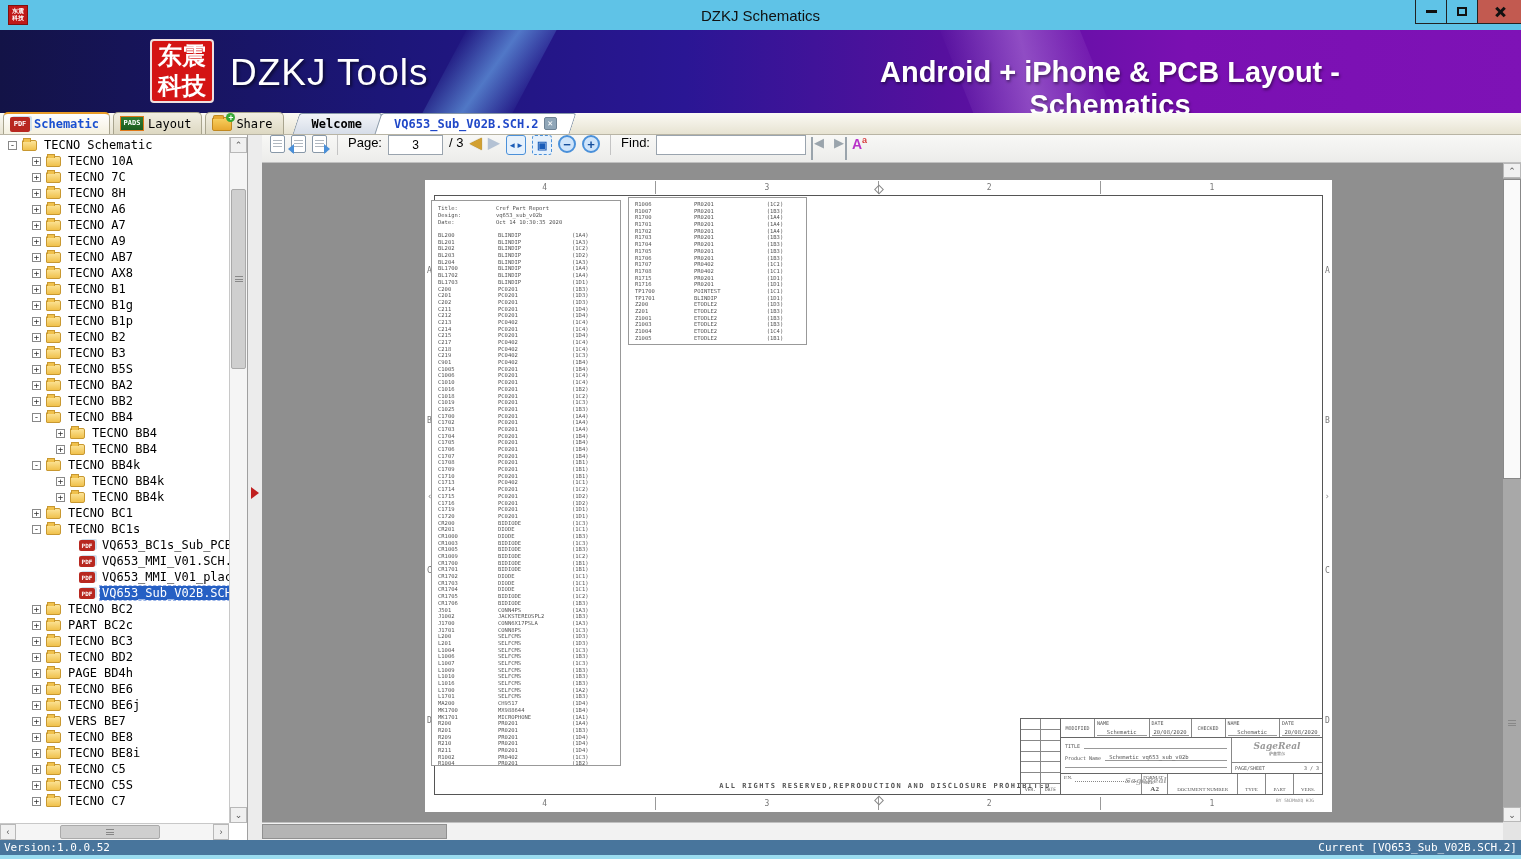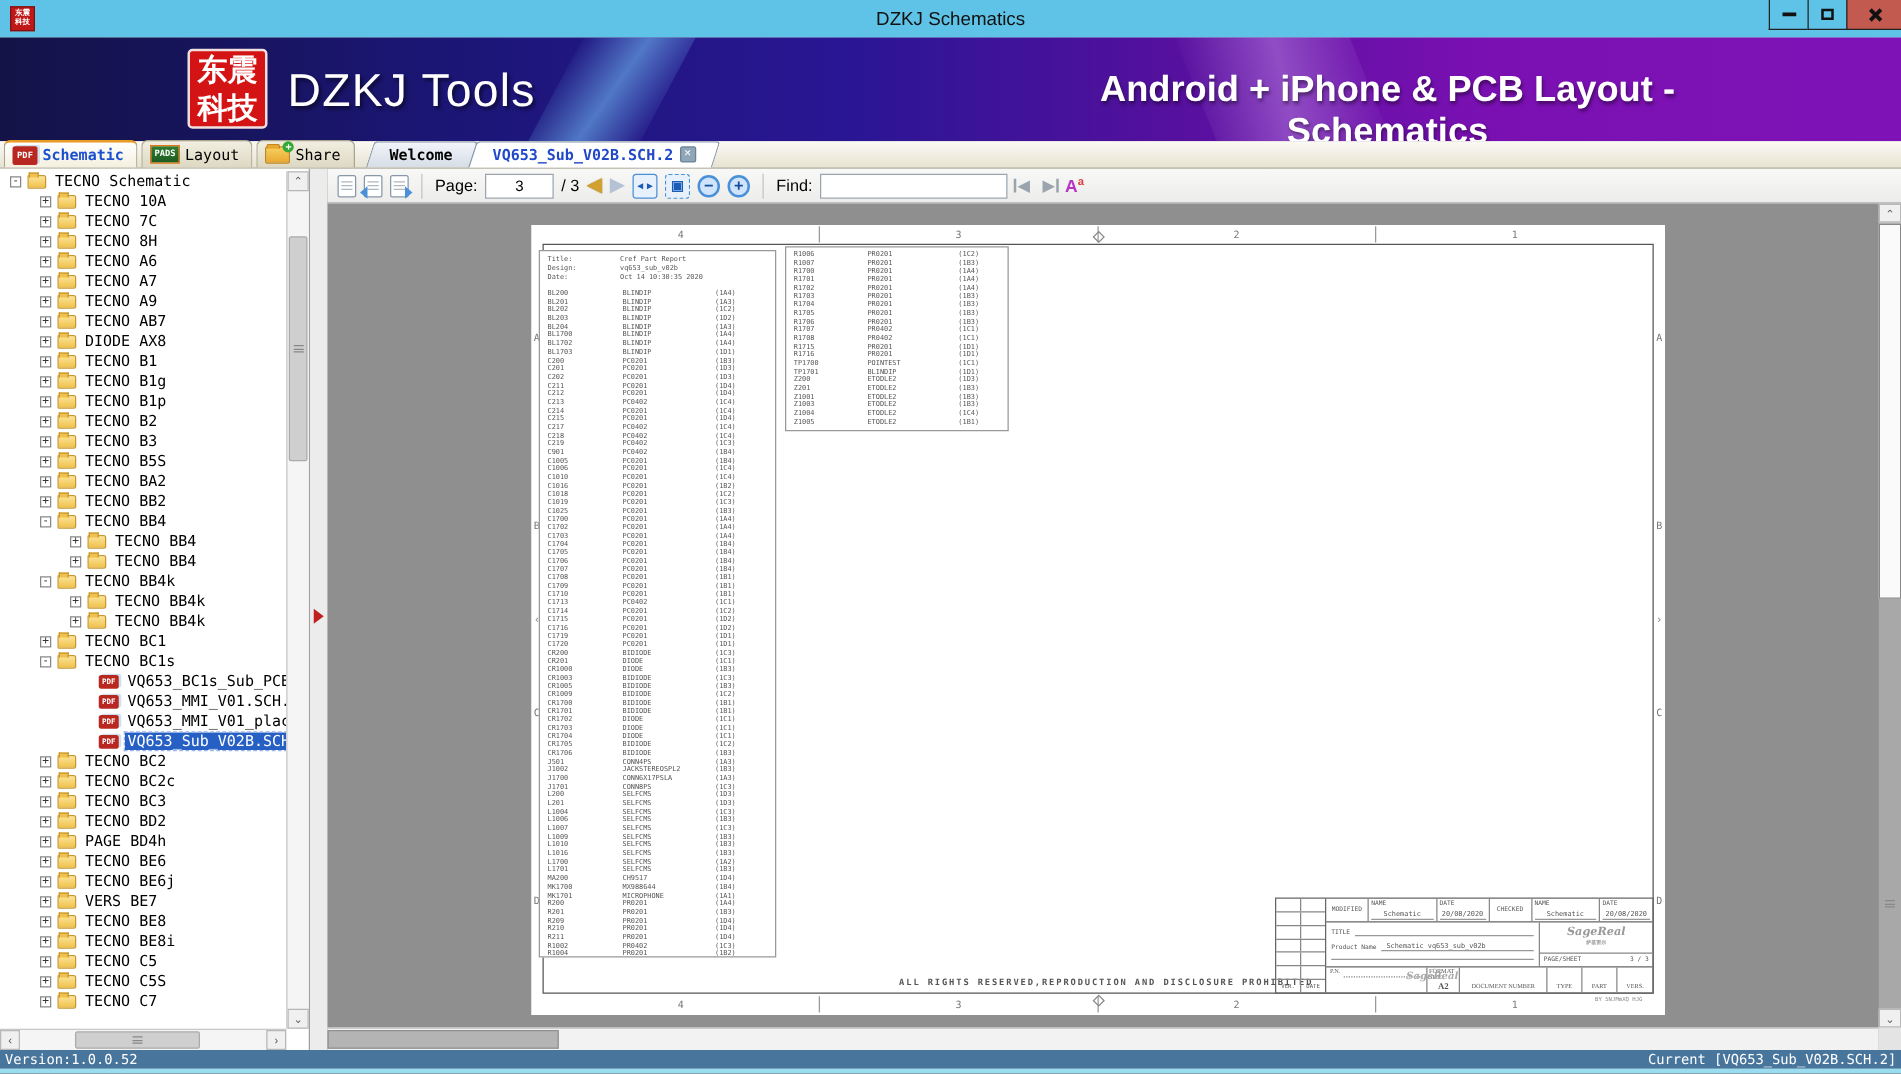--- a/index.html
+++ b/index.html
@@ -65,21 +65,21 @@
   .grip:before { content:""; position:absolute; left:0; top:2px; width:8px; height:1px; background:#888; }
   .hsb-tree { position:absolute; left:0; bottom:0; right:18px; height:17px; background:#f5f5f5; border-top:1px solid #c8c8c8; }
   .hsb-tree .left { position:absolute; left:0; top:0; bottom:0; width:16px; }
   .hsb-tree .right { position:absolute; right:0; top:0; bottom:0; width:16px; }
   .hsb-tree .thumb { position:absolute; left:60px; top:1px; bottom:1px; width:100px; background:#cfcfcf; border:1px solid #aaa; border-radius:2px; }
   .splitter { position:absolute; left:248px; top:135px; width:14px; bottom:19px; background:#ececec; }
   .split-arrow { position:absolute; left:3px; top:352px; width:0; height:0; border-top:6px solid transparent; border-bottom:6px solid transparent; border-left:8px solid #c02020; }
 
   
   .viewer { position:absolute; left:262px; top:135px; right:0; bottom:19px; background:#8f8f8f; }
-  .toolbar { position:absolute; left:0; top:0; right:0; height:28px; background:linear-gradient(#f8f8f6,#ececea); border-bottom:1px solid #c0c0c0; display:flex; align-items:center; gap:6px; padding:0 8px; font-size:13px; }
+  .toolbar { position:absolute; left:0; top:0; right:0; height:28px; background:linear-gradient(#f8f8f6,#ececea); border-bottom:1px solid #c0c0c0; display:flex; gap:6px; padding:0 8px; font-size:13px; }
   .tb-sep { width:1px; height:20px; background:#c4c4c4; margin:0 4px; }
   .pageicon { position:relative; width:15px; height:18px; background:#fff; border:1px solid #8898a8; border-radius:2px; }
   .pageicon i { position:absolute; left:2px; right:2px; height:1px; background:#b0b8c0; }
   .pageicon i:nth-child(1){top:4px} .pageicon i:nth-child(2){top:7px} .pageicon i:nth-child(3){top:10px}
   .pageicon.flip:after { content:""; position:absolute; right:-4px; bottom:-2px; width:0; height:0; border-left:6px solid #4a90d9; border-top:5px solid transparent; border-bottom:5px solid transparent; }
   .pageicon.flip.back:after { border-left:none; border-right:6px solid #4a90d9; left:-4px; right:auto; }
   .page-input { width:55px; height:20px; border:1px solid #9aa4ae; font-size:12px; text-align:center; font-family:"Liberation Sans",sans-serif; }
   .nav-arrow { font-size:16px; line-height:16px; cursor:default; }
   .nav-arrow.prev { color:#d2a030; text-shadow:0 0 1px #8a6810; }
   .nav-arrow.next { color:#b4c2d4; }
@@ -263,21 +263,21 @@
           <span class="tree-label">TECNO A9</span>
         </div>
         <div class="tree-row" style="padding-left: 32px;">
           <span class="expander">+</span>
           <span class="foldericon"></span>
           <span class="tree-label">TECNO AB7</span>
         </div>
         <div class="tree-row" style="padding-left: 32px;">
           <span class="expander">+</span>
           <span class="foldericon"></span>
-          <span class="tree-label">DIODE AX8</span>
+          <span class="tree-label">TECNO AX8</span>
         </div>
         <div class="tree-row" style="padding-left: 32px;">
           <span class="expander">+</span>
           <span class="foldericon"></span>
           <span class="tree-label">TECNO B1</span>
         </div>
         <div class="tree-row" style="padding-left: 32px;">
           <span class="expander">+</span>
           <span class="foldericon"></span>
           <span class="tree-label">TECNO B1g</span>
@@ -373,21 +373,21 @@
           <span class="tree-label">VQ653_Sub_V02B.SCH.2</span>
         </div>
         <div class="tree-row" style="padding-left: 32px;">
           <span class="expander">+</span>
           <span class="foldericon"></span>
           <span class="tree-label">TECNO BC2</span>
         </div>
         <div class="tree-row" style="padding-left: 32px;">
           <span class="expander">+</span>
           <span class="foldericon"></span>
-          <span class="tree-label">TECNO BC2c</span>
+          <span class="tree-label">PART BC2c</span>
         </div>
         <div class="tree-row" style="padding-left: 32px;">
           <span class="expander">+</span>
           <span class="foldericon"></span>
           <span class="tree-label">TECNO BC3</span>
         </div>
         <div class="tree-row" style="padding-left: 32px;">
           <span class="expander">+</span>
           <span class="foldericon"></span>
           <span class="tree-label">TECNO BD2</span>

